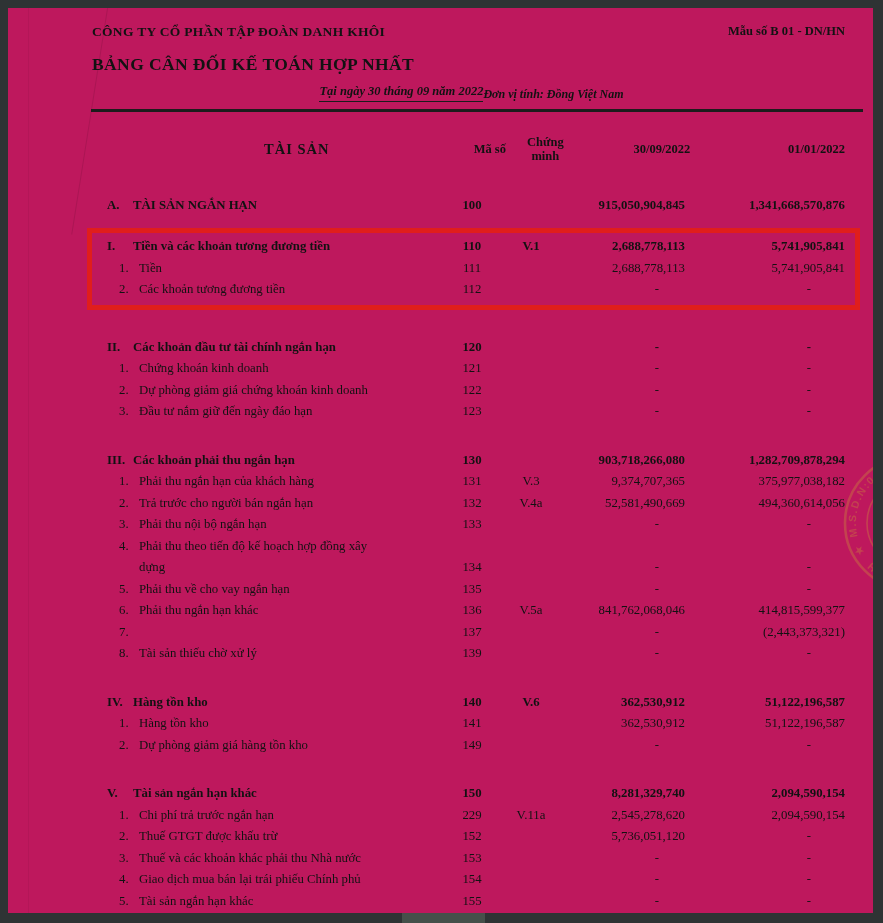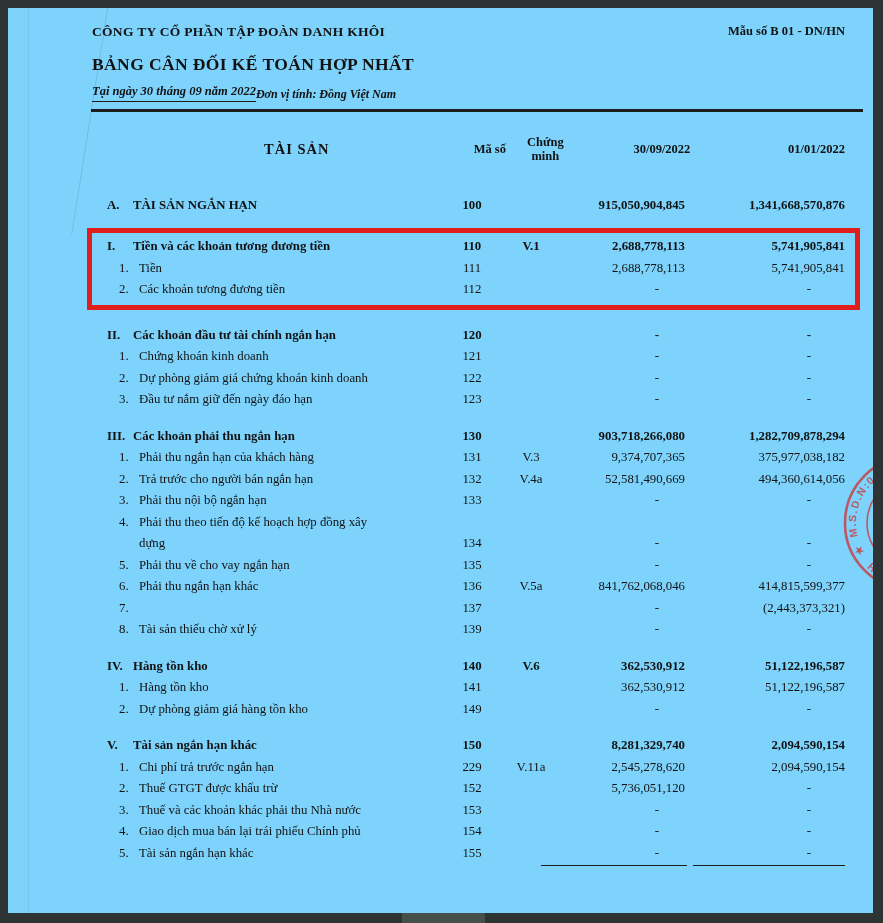--- a/index.html
+++ b/index.html
@@ -1,41 +1,41 @@
 <!DOCTYPE html>
 <html><head>
 <meta charset="utf-8">
 <style>
   html,body{margin:0;padding:0;background:#2e3334;}
   .canvas{position:relative;width:883px;height:923px;background:#2e3334;overflow:hidden;
           font-family:"Liberation Serif","DejaVu Serif",serif;color:#121212;}
   .border-notch{position:absolute;left:402px;bottom:0;width:83px;height:10px;background:#45504a;}
-  .page{position:absolute;left:8px;top:8px;right:10px;bottom:10px;background:#7dd3fc;overflow:hidden;}
+  .page{position:absolute;left:8px;top:8px;right:10px;bottom:10px;background:#be185d;overflow:hidden;}
   .edge-line{position:absolute;left:20px;top:0;bottom:0;width:1px;background:rgba(0,0,0,0.05);}
   .crease{position:absolute;left:82px;top:-12px;width:1px;height:240px;background:rgba(0,0,0,0.10);transform:rotate(9deg);}
   .content{position:relative;padding:16px 18px 0 84px;}
 
   .hdr-row{display:flex;justify-content:space-between;align-items:flex-start;}
   .company{font-weight:bold;font-size:13.5px;letter-spacing:.3px;}
   .form-no{font-weight:bold;font-size:12.5px;padding-right:10px;white-space:nowrap;margin-left:13px;}
   .title{margin-top:14px;font-weight:bold;font-size:17.5px;letter-spacing:.4px;}
-  .sub-row{display:flex;justify-content:flex-start;align-items:flex-end;margin-top:9px;}
+  .sub-row{display:flex;justify-content:center;align-items:flex-end;margin-top:9px;}
   .date-line{font-style:italic;font-weight:bold;font-size:12.5px;border-bottom:1.3px solid #1c1c1c;padding-bottom:2px;}
   .unit-line{font-style:italic;font-weight:bold;font-size:12px;padding-right:4px;}
   .rule{height:2.5px;background:#1c1c1c;margin:7px -8px 0 -1px;}
 
   .thead{display:flex;align-items:center;margin-top:15px;min-height:45px;font-weight:bold;font-size:12.5px;}
   .thead .h-assets{width:350px;text-align:center;padding-left:40px;font-size:14.5px;letter-spacing:1px;}
   .thead .h-code{width:60px;text-align:center;}
   .thead .h-note{width:58px;text-align:center;line-height:1.15;}
   .thead .h-v1{width:125px;text-align:right;padding-right:4px;}
   .thead .h-v2{width:160px;text-align:right;padding-right:10px;}
 
   .tbody{font-size:12.8px;}
-  .section{margin-top:15px;}
+  .section{margin-top:27px;}
   .section:first-child{margin-top:23px;}
   .section.highlight{border:5px solid #e01e1c;margin:12px -5px 0 -5px;padding:3px 0 4px 0;}
 
   .trow{display:flex;align-items:flex-end;min-height:21.5px;}
   .trow .c{line-height:21.5px;}
   .trow.b{font-weight:bold;}
   .c.label{width:350px;display:flex;align-items:flex-start;}
   .trow.sec .num{padding-left:15px;min-width:26px;}
   .trow.item .num{padding-left:27px;min-width:20px;}
   .num{display:inline-block;flex:none;}

